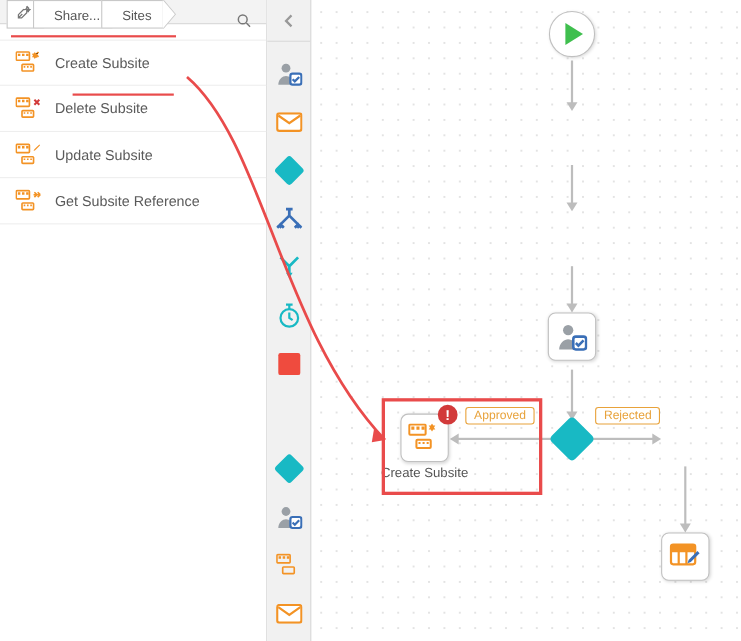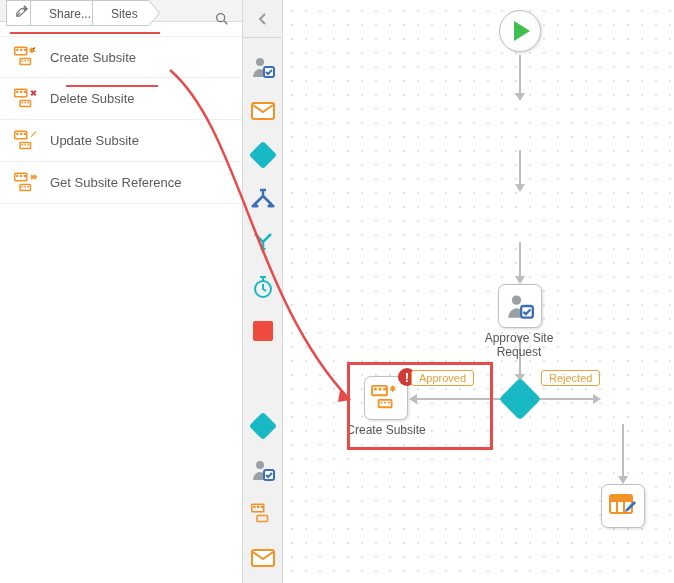--- a/index.html
+++ b/index.html
@@ -407,22 +407,20 @@
 
   <div class="node" style="left:186px;top:284px;width:102px">
     <div class="node-box">
       <svg width="28" height="28" viewBox="0 0 24 24">
           <circle cx="9" cy="7" r="4" fill="#9aa0a6"></circle>
           <path d="M2 22c0-5 4-8 7-8s7 3 7 8" fill="#9aa0a6"></path>
           <rect x="13" y="12" width="10" height="10" rx="2" fill="#fff" stroke="#3a6fb7" stroke-width="2"></rect>
           <path d="M15 17l2 2 4-4" fill="none" stroke="#3a6fb7" stroke-width="2"></path>
         </svg>
     </div>
-    <div class="node-label">Approve Site
-Request</div>
   </div>
 
   <div class="node" style="left:222px;top:384px">
     <div class="diamond"></div>
   </div>
 
   <div class="node" style="left:58px;top:376px;width:90px">
     <div class="node-box" style="position:relative">
       <svg width="30" height="26" viewBox="0 0 32 28">
         <rect x="1" y="1" width="16" height="10" rx="1" fill="none" stroke="#f39325" stroke-width="2"></rect>
@@ -443,21 +441,21 @@
     <div class="node-box">
       <svg width="30" height="26" viewBox="0 0 30 26">
           <rect x="2" y="2" width="22" height="18" rx="2" fill="#fff" stroke="#f39325" stroke-width="2"></rect>
           <path d="M2 8h22M9 2v18M16 2v18" stroke="#f39325" stroke-width="2"></path>
           <rect x="2" y="2" width="22" height="6" fill="#f39325"></rect>
           <path d="M28 10l-8 8-3 1 1-3 8-8 2 2z" fill="#3a6fb7"></path>
         </svg>
     </div>
   </div>
 
-  <div class="edge-label" style="left:128px;top:370px">Approved</div>
+  <div class="edge-label" style="left:140px;top:370px">Approved</div>
   <div class="edge-label" style="left:258px;top:370px">Rejected</div>
 
   <div class="highlight-box" style="left:64px;top:362px;width:146px;height:88px"></div>
 </div>
 
 <svg class="annot-arrow" style="left:0;top:0" width="674" height="583">
   <path d="M170 70 C 240 130, 255 300, 350 400" stroke="#e94b4b" stroke-width="2.5" fill="none"></path>
   <polygon points="350,400 340,390 338,402" fill="#e94b4b"></polygon>
 </svg>
 

